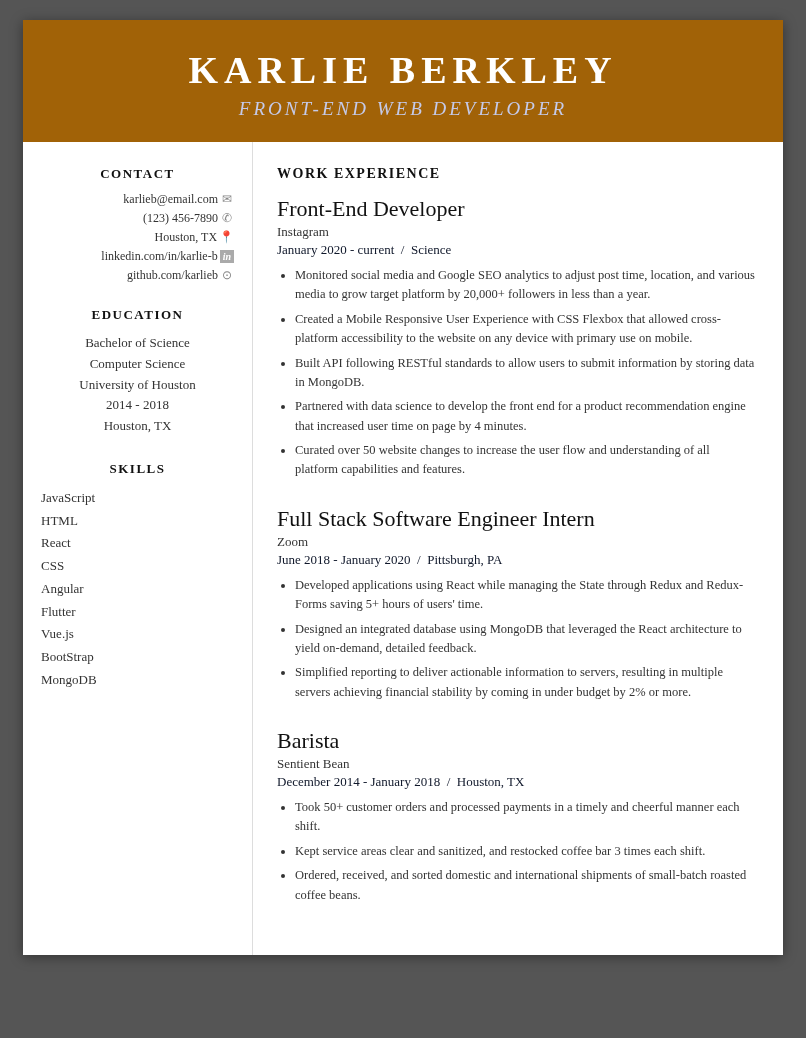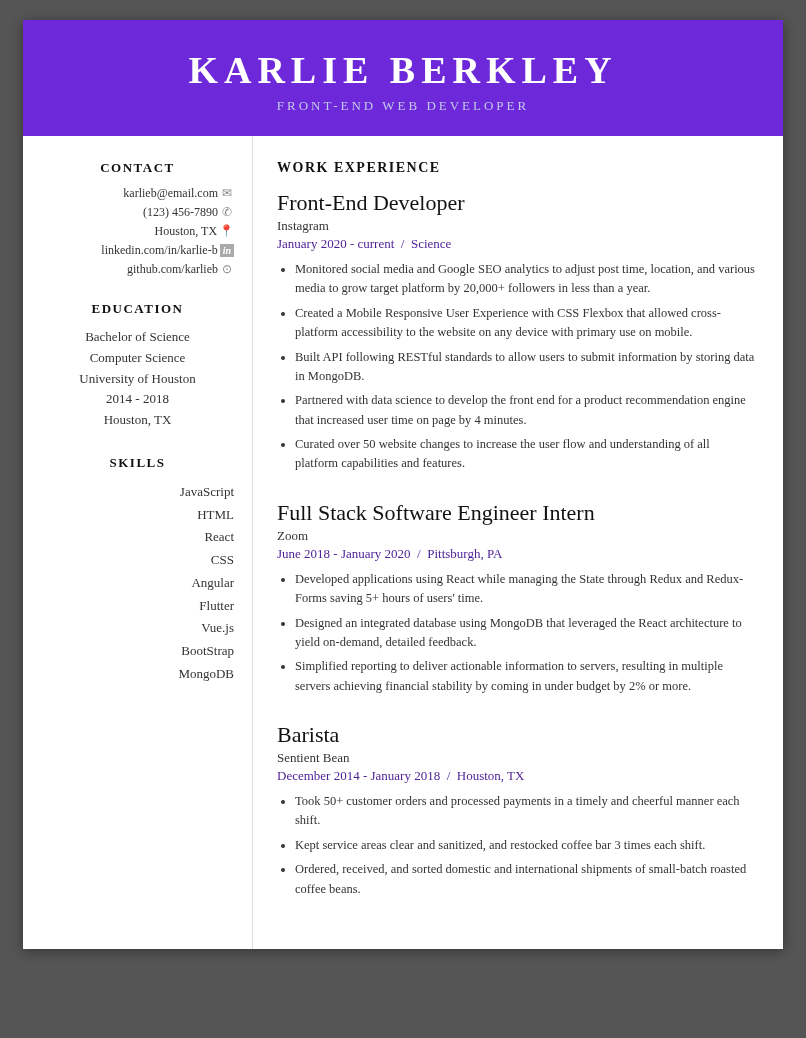--- a/index.html
+++ b/index.html
@@ -10,34 +10,35 @@
       align-items: flex-start;
       padding: 20px;
       font-family: Georgia, 'Times New Roman', serif;
     }
     .resume {
       width: 760px;
       background: #fff;
       box-shadow: 0 2px 12px rgba(0,0,0,0.4);
     }
     .header {
-      background: #6d28d9;
+      background: #a16207;
       color: #fff;
       text-align: center;
       padding: 28px 20px 22px;
     }
     .header-name {
       font-size: 38px;
       font-weight: bold;
       letter-spacing: 6px;
       font-family: Georgia, serif;
       text-transform: uppercase;
     }
     .header-title {
-      font-size: 13px;
+      font-size: 19px;
+      font-style: italic;
       letter-spacing: 3px;
       margin-top: 6px;
       color: #c5cae9;
     }
     .body {
       display: flex;
       padding: 0;
     }
     .left-col {
       width: 230px;
@@ -77,21 +78,21 @@
       min-width: 14px;
       text-align: center;
     }
     .edu-block {
       text-align: center;
       font-size: 13px;
       color: #333;
       line-height: 1.6;
     }
     .skills-list {
-      text-align: right;
+      text-align: left;
       list-style: none;
       font-size: 13px;
       color: #333;
       line-height: 1.75;
     }
     .work-section-title {
       font-size: 14px;
       font-weight: bold;
       letter-spacing: 1.5px;
       text-transform: uppercase;
@@ -111,21 +112,21 @@
       font-size: 13px;
       color: #333;
       margin-bottom: 2px;
     }
     .job-meta {
       font-size: 13px;
       color: #333;
       margin-bottom: 8px;
     }
     .job-meta span {
-      color: #4c1d95;
+      color: #0f172a;
     }
     .job-bullets {
       list-style: disc;
       padding-left: 18px;
       font-size: 12.5px;
       color: #333;
       line-height: 1.55;
     }
     .job-bullets li {
       margin-bottom: 5px;

